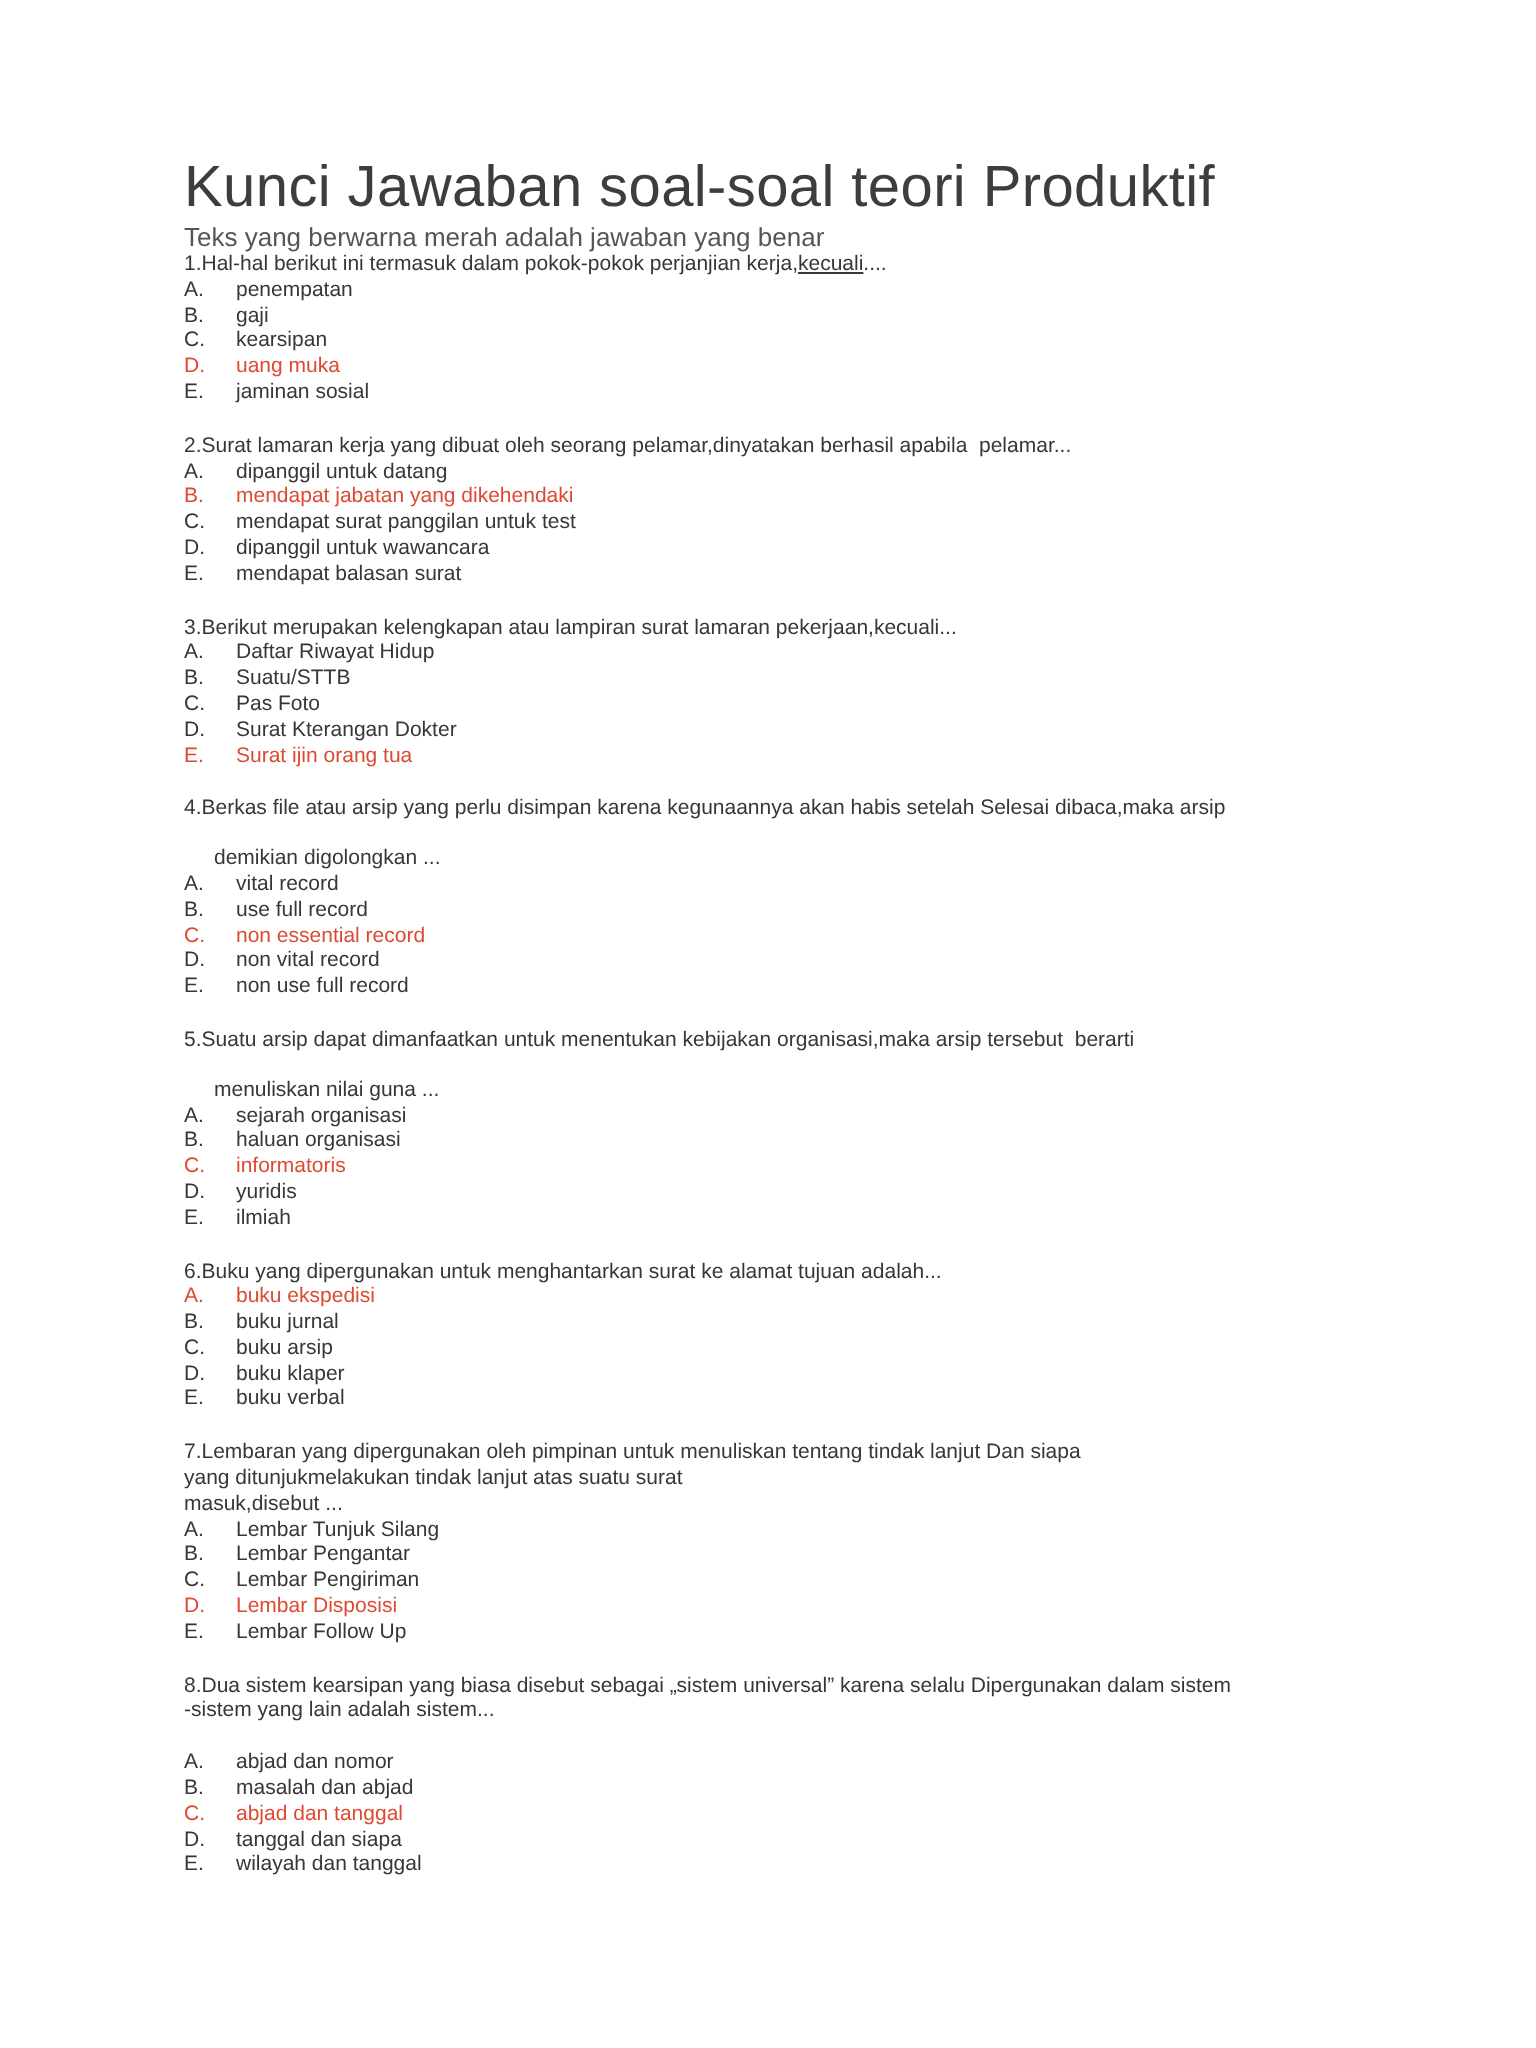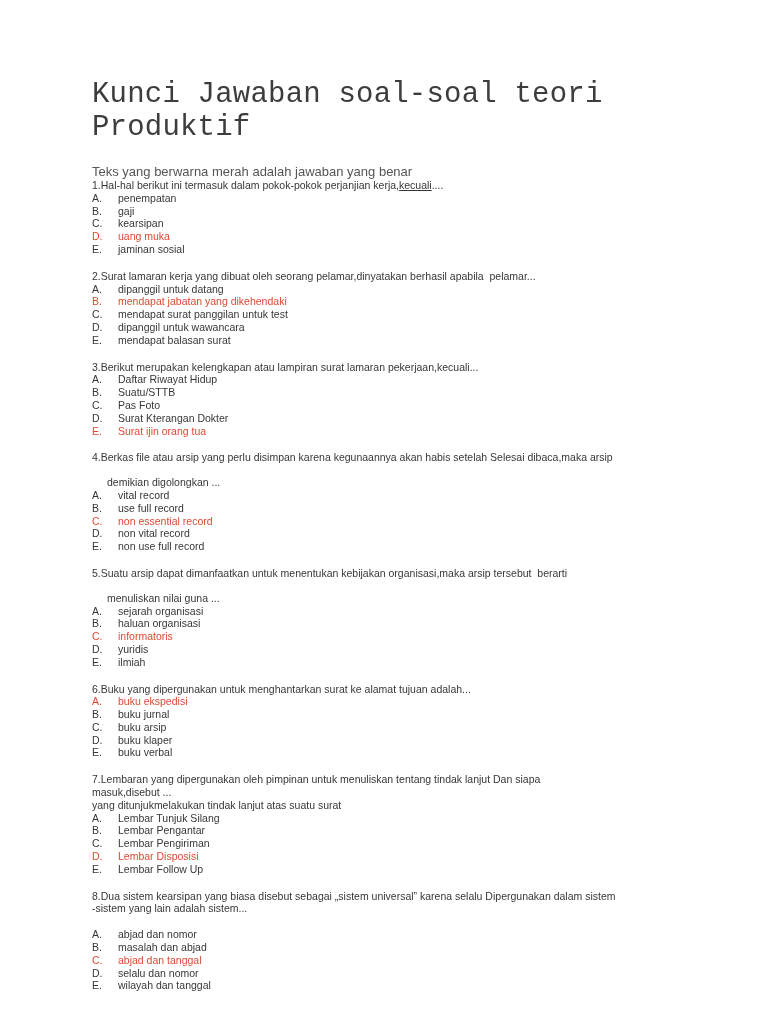--- a/index.html
+++ b/index.html
@@ -16,26 +16,26 @@
     font-family: "Liberation Sans", sans-serif;
   }
   body { height: 1024px; overflow: hidden; }
   .page {
     width: 768px;
     height: 1024px;
     background: var(--bg);
     padding: 78px 64px 0 92px;
   }
   .title {
-    font-family: Liberation Mono, monospace;
+    font-family: Liberation Sans, sans-serif;
     font-weight: 400;
     font-size: 29px;
     letter-spacing: 0.2px;
     color: var(--title);
-    margin-bottom: 20px;
+    margin-bottom: 0;
   }
   .subtitle {
     font-size: 13px;
     color: var(--subtitle);
   }
   .question {
     font-size: 10.5px;
     line-height: 12.8px;
     color: var(--body);
     margin-bottom: 14px;
@@ -216,22 +216,22 @@
         </div>
       <div class="opt">
           <span class="letter">E.</span>
           <span class="otext">buku verbal</span>
         </div>
     </div>
   </section>
 
   <section class="question">
     <p class="qline">7.Lembaran yang dipergunakan oleh pimpinan untuk menuliskan tentang tindak lanjut Dan siapa</p>
+    <p class="qline">yang ditunjukmelakukan tindak lanjut atas suatu surat</p>
     <p class="qline">masuk,disebut ...</p>
-    <p class="qline">yang ditunjukmelakukan tindak lanjut atas suatu surat</p>
     <div class="options">
       <div class="opt">
           <span class="letter">A.</span>
           <span class="otext">Lembar Tunjuk Silang</span>
         </div>
       <div class="opt">
           <span class="letter">B.</span>
           <span class="otext">Lembar Pengantar</span>
         </div>
       <div class="opt">
@@ -260,21 +260,21 @@
       <div class="opt">
           <span class="letter">B.</span>
           <span class="otext">masalah dan abjad</span>
         </div>
       <div class="opt correct">
           <span class="letter">C.</span>
           <span class="otext">abjad dan tanggal</span>
         </div>
       <div class="opt">
           <span class="letter">D.</span>
-          <span class="otext">selalu dan nomor</span>
+          <span class="otext">tanggal dan siapa</span>
         </div>
       <div class="opt">
           <span class="letter">E.</span>
           <span class="otext">wilayah dan tanggal</span>
         </div>
     </div>
   </section>
 
 </div>
 

